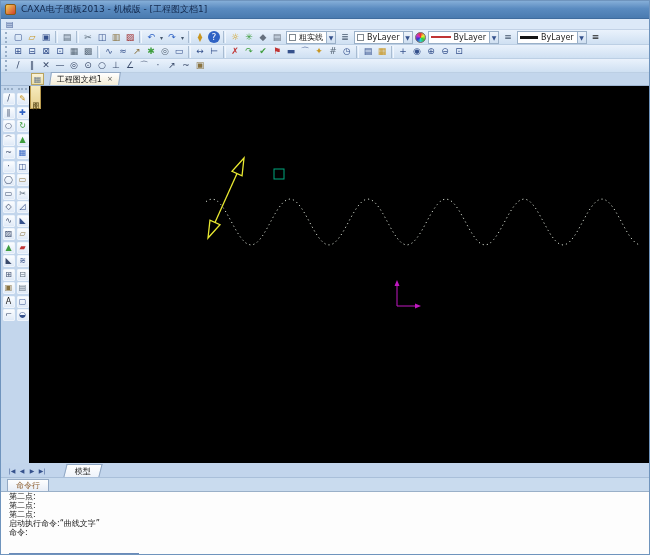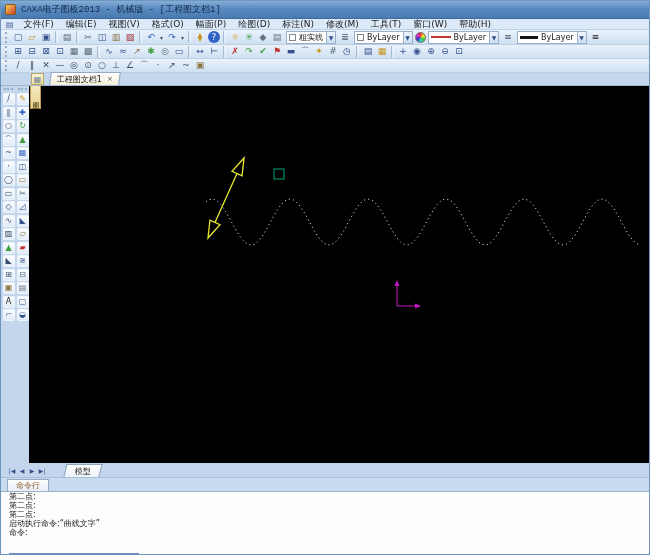--- a/index.html
+++ b/index.html
@@ -4,21 +4,21 @@
 <style>
   html,body{margin:0;padding:0;background:#9db8d6;}
   *{box-sizing:border-box;font-family:"DejaVu Sans","Liberation Sans",sans-serif;}
   .app{position:relative;width:650px;height:555px;background:#cfe0f2;border:1px solid #6f94bd;overflow:hidden;}
 
   .titlebar{position:absolute;left:0;top:0;width:100%;height:18px;
     background:linear-gradient(180deg,#85aed8 0%,#5a8bc0 45%,#4a7bb0 100%);
     display:flex;align-items:center;border-bottom:1px solid #3f6c9e;}
   .appicon{width:11px;height:11px;margin:0 5px 0 4px;border-radius:2px;
     background:linear-gradient(135deg,#f3d05a,#d2402a);border:1px solid #8a5a10;}
-  .title{font-size:9px;color:#13294d;white-space:nowrap;font-family:Liberation Mono, monospace;}
+  .title{font-size:9px;color:#13294d;white-space:nowrap;}
 
   .menubar{position:absolute;left:0;top:18px;width:100%;height:11px;background:#dce9f8;
     border-bottom:1px solid #c2d2e6;display:flex;align-items:center;font-size:9px;color:#1c1c1c;}
   .menuicon{font-size:8px;color:#35518c;margin:0 4px 0 5px;}
   .menu-item{padding:0 6px;white-space:nowrap;cursor:default;}
 
   .tb{position:absolute;left:0;width:100%;display:flex;align-items:center;padding-left:2px;
     background:linear-gradient(#eaf2fc,#cfe0f2);border-bottom:1px solid #bccfe4;}
   .r1{top:29px;height:15px;} .r2{top:44px;height:14px;} .r3{top:58px;height:14px;}
   .gripv{width:4px;height:11px;margin:0 2px;border-left:2px dotted #97adc6;}
@@ -81,33 +81,20 @@
 <body>
 
 <div class="app">
   <div class="titlebar">
     <span class="appicon"></span>
     <span class="title">CAXA电子图板2013 - 机械版 - [工程图文档1]</span>
   </div>
 
   <div class="menubar">
     <span class="menuicon">▤</span>
-    <div id="menu-items" style="display:flex;">
-        <span class="menu-item">文件(F)</span>
-        <span class="menu-item">编辑(E)</span>
-        <span class="menu-item">视图(V)</span>
-        <span class="menu-item">格式(O)</span>
-        <span class="menu-item">幅面(P)</span>
-        <span class="menu-item">绘图(D)</span>
-        <span class="menu-item">标注(N)</span>
-        <span class="menu-item">修改(M)</span>
-        <span class="menu-item">工具(T)</span>
-        <span class="menu-item">窗口(W)</span>
-        <span class="menu-item">帮助(H)</span>
-      </div>
   </div>
 
   <div class="tb r1" id="tb1">
       <span class="gripv"></span>
       <span class="ti" style="color: rgb(53, 81, 140);">▢</span>
       <span class="ti" style="color: rgb(200, 149, 31);">▱</span>
       <span class="ti" style="color: rgb(53, 81, 140);">▣</span>
       <span class="sep"></span>
       <span class="ti" style="color: rgb(90, 106, 122);">▤</span>
       <span class="sep"></span>

